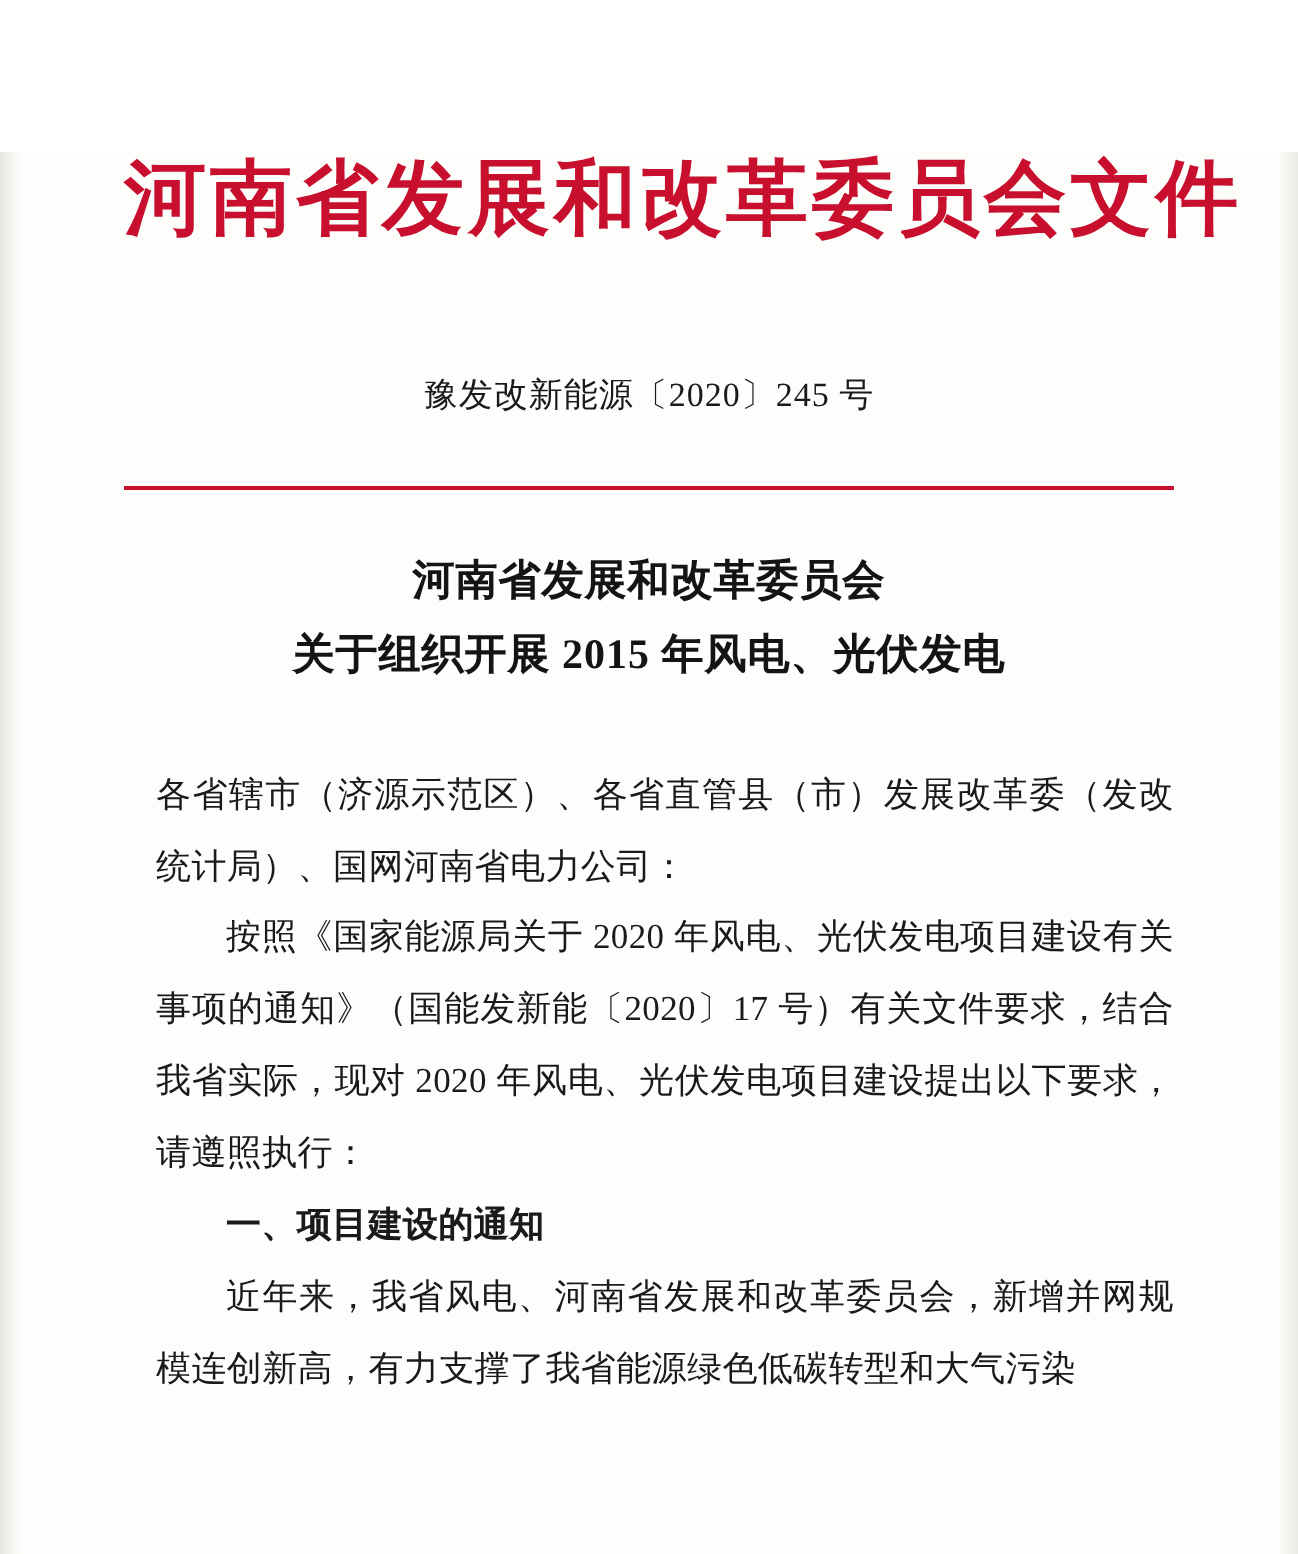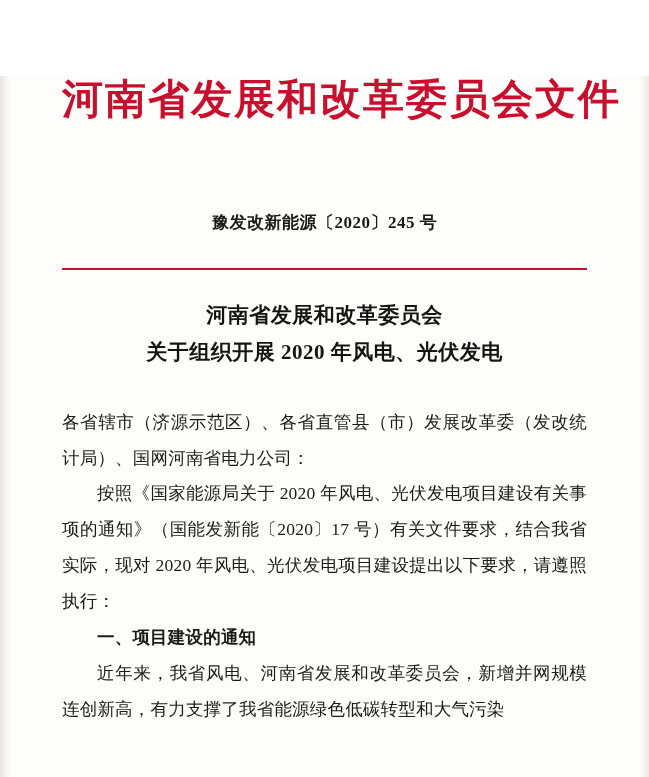--- a/index.html
+++ b/index.html
@@ -47,23 +47,23 @@
     font-family: "DejaVu Serif", "Liberation Serif", serif;
     font-weight: bold;
     font-size: 41px;
     letter-spacing: 2px;
     line-height: 1.15;
     white-space: nowrap;
   }
 
   .docnum {
     text-align: center;
-    margin-top: 88px;
+    margin-top: 63px;
     font-size: 17px;
-    font-weight: bold;
+    font-weight: normal;
     letter-spacing: 0.5px;
     color: #1a1a1a;
   }
 
   .redline {
     margin-top: 34px;
     height: 2px;
     background: #c8102e;
     width: 100%;
   }
@@ -81,21 +81,21 @@
 
   .body-text {
     margin-top: 34px;
     font-size: 17.5px;
     line-height: 2.05;
     letter-spacing: 0.2px;
     text-align: justify;
     color: #1a1a1a;
   }
   .para {
-    margin: 0 0 0 0;
+    margin: 0 0 0 16px;
     text-indent: 0;
   }
   .para.indent {
     text-indent: 2em;
   }
   .para.heading {
     text-indent: 2em;
     font-weight: bold;
   }
 </style>
@@ -105,21 +105,21 @@
 <div class="page">
 
   <div class="masthead">河南省发展和改革委员会文件</div>
 
   <div class="docnum">豫发改新能源〔2020〕245 号</div>
 
   <div class="redline"></div>
 
   <div class="title-block">
     <span class="title-line">河南省发展和改革委员会</span>
-    <span class="title-line">关于组织开展 2020 年风电、光伏发电</span>
+    <span class="title-line">关于组织开展 2015 年风电、光伏发电</span>
   </div>
 
   <div class="body-text">
     <p class="para">各省辖市（济源示范区）、各省直管县（市）发展改革委（发改统计局）、国网河南省电力公司：</p>
     <p class="para indent">按照《国家能源局关于 2020 年风电、光伏发电项目建设有关事项的通知》（国能发新能〔2020〕17 号）有关文件要求，结合我省实际，现对 2020 年风电、光伏发电项目建设提出以下要求，请遵照执行：</p>
     <p class="para heading">一、项目建设的通知</p>
     <p class="para indent">近年来，我省风电、河南省发展和改革委员会，新增并网规模连创新高，有力支撑了我省能源绿色低碳转型和大气污染</p>
   </div>
 
 </div>

